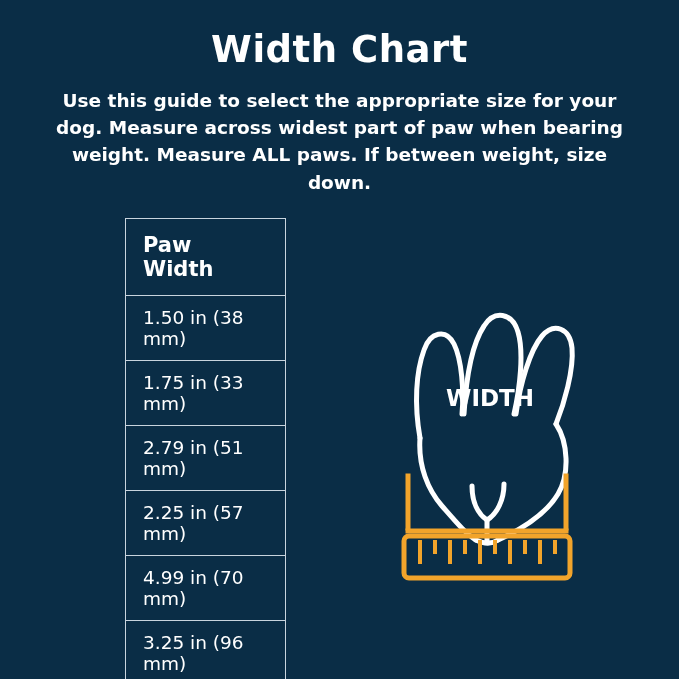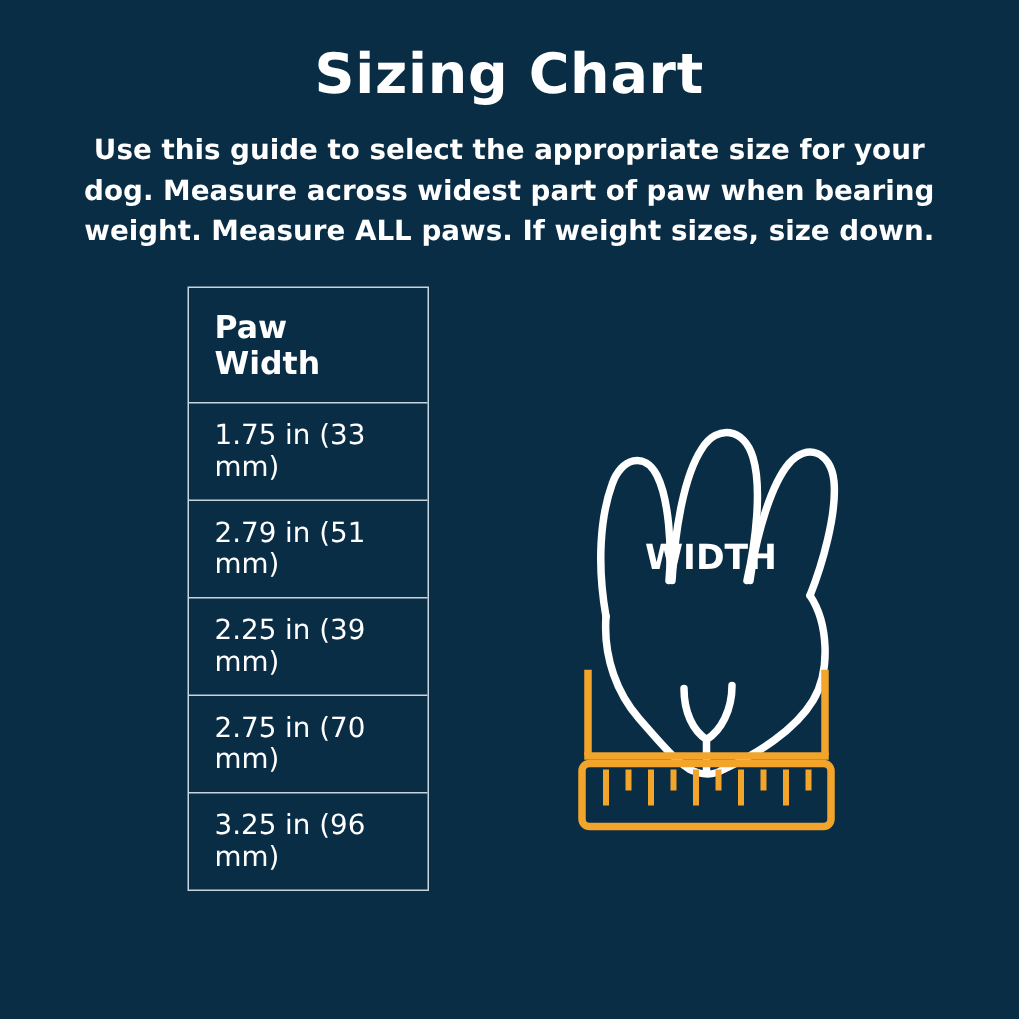--- a/index.html
+++ b/index.html
@@ -62,46 +62,47 @@
     font-size: 18.5px;
     padding: 11px 16px 11px 17px;
     border-bottom: 1px solid #c8d4de;
     color: #ffffff;
   }
   .table-row:last-child {
     border-bottom: none;
   }
   .diagram {
     position: absolute;
-    left: 364px;
+    left: 380px;
     top: 70px;
     width: 220px;
     height: 310px;
   }
   .diagram svg {
     display: block;
   }
 </style>
 </head>
 <body>
 
 <div class="page">
 
-  <div class="title">Sizing Chart</div>
+  <div class="title">Width Chart</div>
 
-  <div class="subtitle">Use this guide to select the appropriate size for your dog. Measure across widest part of paw when bearing weight. Measure ALL paws. If weight sizes, size down.</div>
+  <div class="subtitle">Use this guide to select the appropriate size for your dog. Measure across widest part of paw when bearing weight. Measure ALL paws. If between weight, size down.</div>
 
   <div class="content">
 
     <div class="table-wrap">
       <div class="table-header">Paw Width</div>
+      <div class="table-row">1.50 in (38 mm)</div>
       <div class="table-row">1.75 in (33 mm)</div>
       <div class="table-row">2.79 in (51 mm)</div>
-      <div class="table-row">2.25 in (39 mm)</div>
-      <div class="table-row">2.75 in (70 mm)</div>
+      <div class="table-row">2.25 in (57 mm)</div>
+      <div class="table-row">4.99 in (70 mm)</div>
       <div class="table-row">3.25 in (96 mm)</div>
     </div>
 
     <div class="diagram">
       <svg width="220" height="310" viewBox="0 0 220 310">
 
         <g fill="none" stroke="#ffffff" stroke-width="5" stroke-linecap="round" stroke-linejoin="round">
           <path d="M40 150 C 34 116, 36 84, 44 62 C 50 44, 66 40, 74 56 C 82 72, 84 104, 82 126"></path>
           <path d="M84 126 C 86 92, 92 56, 104 38 C 114 22, 132 24, 138 44 C 144 64, 140 100, 134 126"></path>
           <path d="M136 126 C 140 96, 150 62, 162 48 C 174 34, 190 40, 192 60 C 194 82, 184 116, 176 136"></path>

